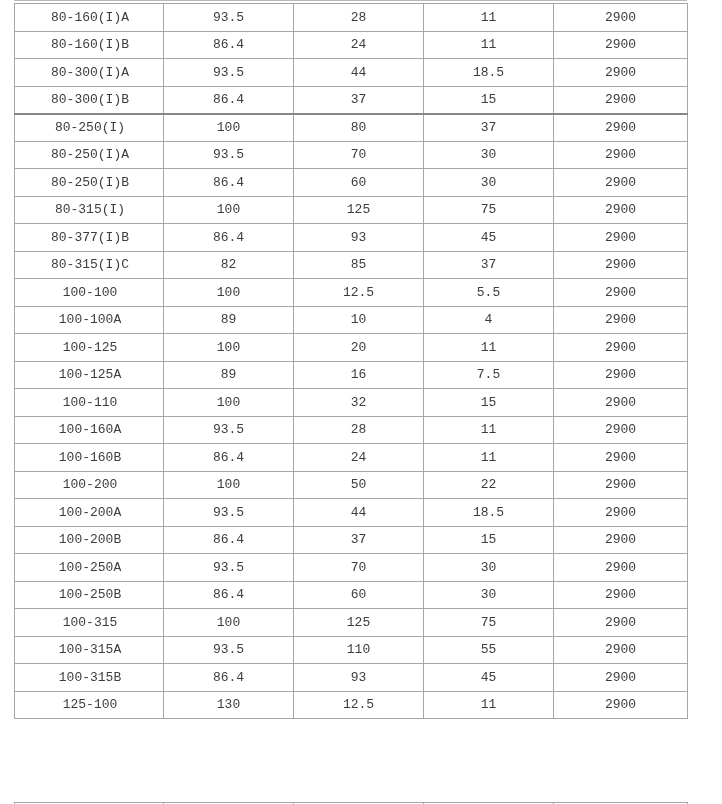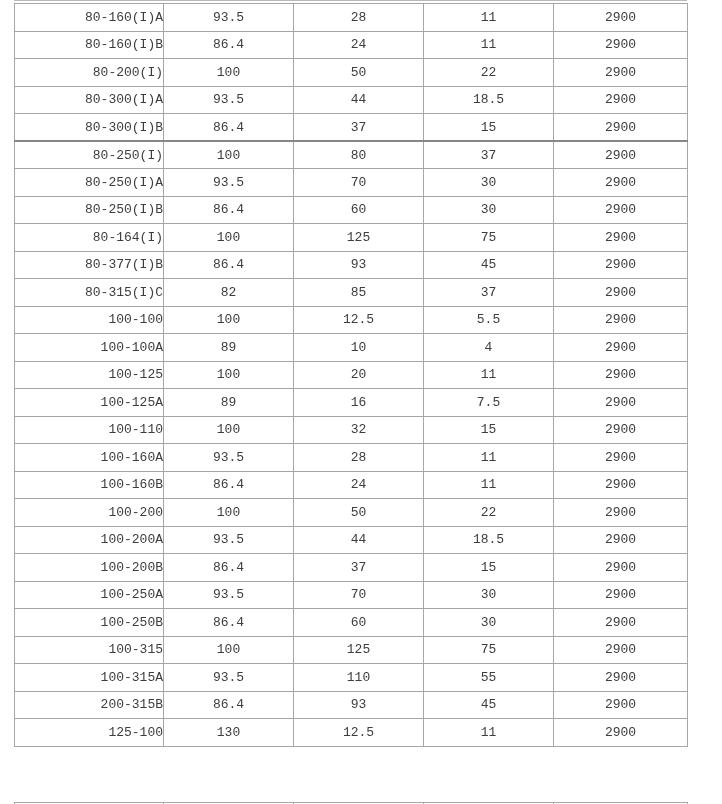--- a/index.html
+++ b/index.html
@@ -45,21 +45,21 @@
     border: 1px solid #a6a6a6;
     font-size: 13px;
     color: #3d3d3d;
     text-align: center;
     vertical-align: middle;
     padding: 0;
     white-space: nowrap;
     overflow: hidden;
   }
   table.spec-table td.model {
-    text-align: right;
+    text-align: center;
     padding-left: 2px;
   }
   
   table.spec-table tr.thick-top td {
     border-top: 2px solid #878787;
   }
 
   
   table.next-table {
     top: 802px;
@@ -88,27 +88,20 @@
         <td>2900</td>
       </tr>
       <tr>
         <td class="model">80-160(I)B</td>
         <td>86.4</td>
         <td>24</td>
         <td>11</td>
         <td>2900</td>
       </tr>
       <tr>
-        <td class="model">80-200(I)</td>
-        <td>100</td>
-        <td>50</td>
-        <td>22</td>
-        <td>2900</td>
-      </tr>
-      <tr>
         <td class="model">80-300(I)A</td>
         <td>93.5</td>
         <td>44</td>
         <td>18.5</td>
         <td>2900</td>
       </tr>
       <tr>
         <td class="model">80-300(I)B</td>
         <td>86.4</td>
         <td>37</td>
@@ -130,21 +123,21 @@
         <td>2900</td>
       </tr>
       <tr>
         <td class="model">80-250(I)B</td>
         <td>86.4</td>
         <td>60</td>
         <td>30</td>
         <td>2900</td>
       </tr>
       <tr>
-        <td class="model">80-164(I)</td>
+        <td class="model">80-315(I)</td>
         <td>100</td>
         <td>125</td>
         <td>75</td>
         <td>2900</td>
       </tr>
       <tr>
         <td class="model">80-377(I)B</td>
         <td>86.4</td>
         <td>93</td>
         <td>45</td>
@@ -249,21 +242,21 @@
         <td>2900</td>
       </tr>
       <tr>
         <td class="model">100-315A</td>
         <td>93.5</td>
         <td>110</td>
         <td>55</td>
         <td>2900</td>
       </tr>
       <tr>
-        <td class="model">200-315B</td>
+        <td class="model">100-315B</td>
         <td>86.4</td>
         <td>93</td>
         <td>45</td>
         <td>2900</td>
       </tr>
       <tr>
         <td class="model">125-100</td>
         <td>130</td>
         <td>12.5</td>
         <td>11</td>

